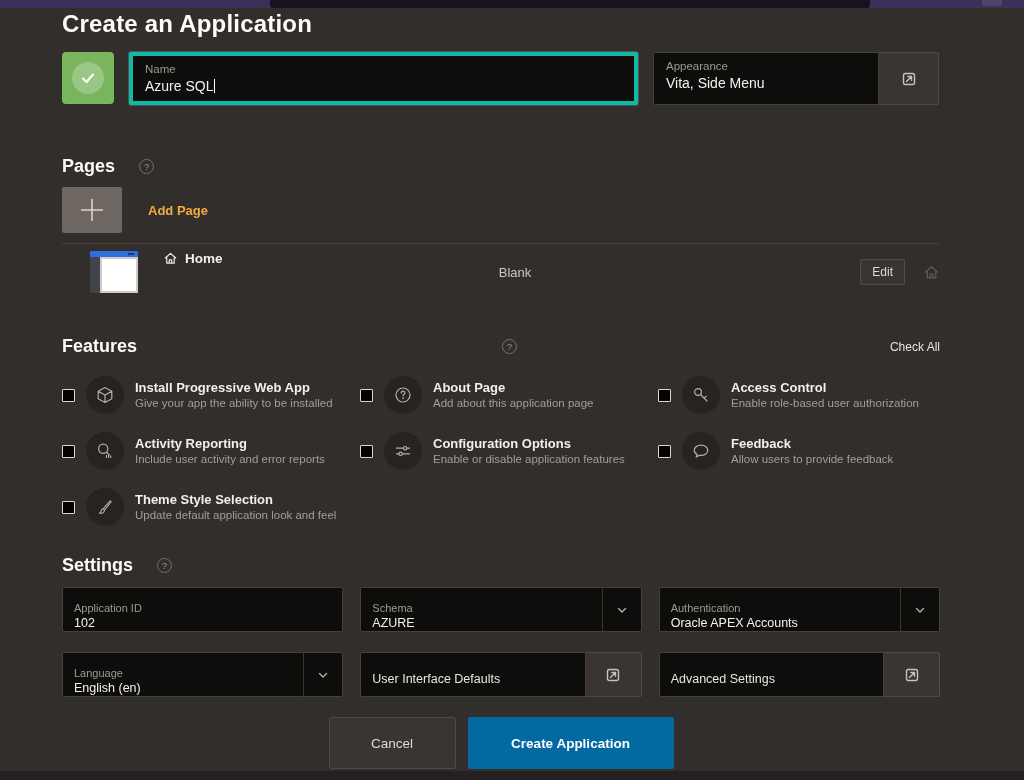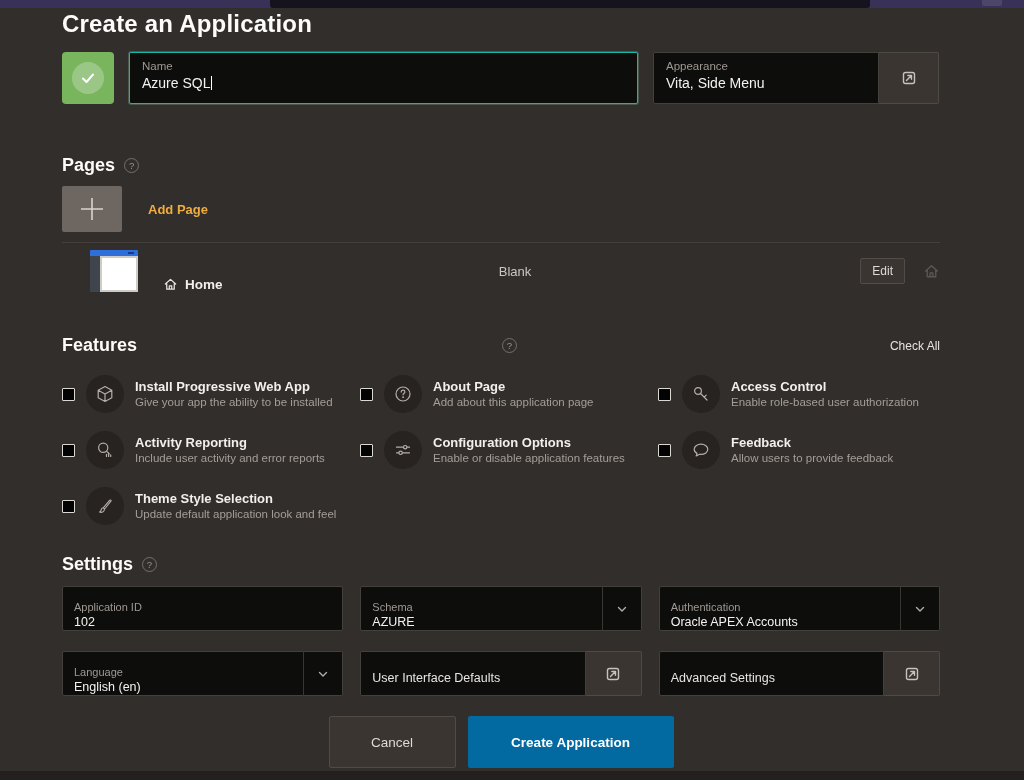--- a/index.html
+++ b/index.html
@@ -18,43 +18,43 @@
   .page-title { font-size:24px; font-weight:bold; color:#fdfcfb; letter-spacing:.2px; line-height:32px; }
 
   
   .id-row { display:flex; margin-top:12px; gap:15px; }
   .wizard-tile { width:52px; height:52px; border-radius:4px; background:#79b55d; display:flex; align-items:center; justify-content:center; flex:0 0 auto; }
   .wizard-tile .ring { width:32px; height:32px; border-radius:50%; background:rgba(255,255,255,.25); display:flex; align-items:center; justify-content:center; }
 
   .field-box { background:#0d0d0c; border:1px solid #44403b; border-radius:2px; padding:6px 12px 5px; }
   .field-label { font-size:11.5px; color:#9f9992; line-height:15px; }
   .field-value { font-size:14px; color:#f4f2ef; line-height:19px; white-space:nowrap; }
-  .name-box { width:509px; border:1px solid #14b8a6; box-shadow:0 0 0 1px rgba(111,169,138,.35); }
+  .name-box { width:509px; border:4px solid #14b8a6; box-shadow:0 0 0 1px rgba(111,169,138,.35); }
   .caret { display:inline-block; width:1px; height:14px; background:#fff; vertical-align:-2px; margin-left:1px; }
 
   .combo { display:flex; }
   .combo .field-box { flex:1 1 auto; border-radius:2px 0 0 2px; }
   .attach-btn { background:#3a3530; border:1px solid #4f4a44; border-left:none; border-radius:0 2px 2px 0; display:flex; align-items:center; justify-content:center; cursor:pointer; }
   .appearance-combo { width:286px; }
   .appearance-combo .attach-btn { width:60px; }
 
   
-  .section-head { display:flex; align-items:center; gap:9px; }
+  .section-head { display:flex; align-items:center; gap:24px; }
   .section-head h2 { font-size:18px; font-weight:bold; color:#fdfcfb; }
   .help-dot { width:15px; height:15px; border-radius:50%; border:1px solid #75706a; color:#9c968f; font-size:9.5px; display:flex; align-items:center; justify-content:center; line-height:1; }
   .check-all { font-size:12px; color:#e7e3df; margin-left:8px; cursor:pointer; }
 
   
   .pages-head { margin-top:51px; }
   .addpage-row { margin-top:10px; display:flex; align-items:center; gap:26px; }
   .addpage-tile { width:60px; height:46px; background:#6e6761; border:none; border-radius:2px; color:#e7e3df; display:flex; align-items:center; justify-content:center; cursor:pointer; }
   .addpage-label { font-size:13px; font-weight:bold; color:#efac41; cursor:pointer; }
   .divider { border-top:1px solid #454039; margin-top:10px; }
   .page-row { height:56px; display:flex; align-items:center; }
-  .prow-left { flex:1; display:flex; align-items:flex-end; gap:25px;padding-left:28px; }
+  .prow-left { flex:1; display:flex; align-items:flex-start; gap:25px;padding-left:28px; }
   .thumb { position:relative; width:48px; height:42px; background:#21262b; border-radius:1px; overflow:hidden; flex:0 0 auto; }
   .thumb .t-blue { position:absolute; top:0; left:0; width:48px; height:6px; background:#2e6fdc; }
   .thumb .t-dash { position:absolute; top:2px; right:4px; width:6px; height:2px; background:#15398f; }
   .thumb .t-side { position:absolute; top:6px; left:0; width:10px; height:36px; background:#3f454c; }
   .thumb .t-main { position:absolute; top:6px; left:10px; width:38px; height:36px; background:#fff; border:2px solid #cfcbc7; }
   .home-label { display:flex; align-items:center; gap:7px; font-size:13.5px; font-weight:bold; color:#f2efec; }
   .prow-mid { flex:1; text-align:center; font-size:13px; color:#ccc7c2; }
   .prow-right { flex:1; display:flex; justify-content:flex-end; align-items:center; gap:18px; }
   .edit-btn { background:#3a3531; border:1px solid #514c47; border-radius:2px; color:#dedad6; font-size:12px; padding:5px 11px; cursor:pointer; font-family:"Liberation Sans", sans-serif; }
 

